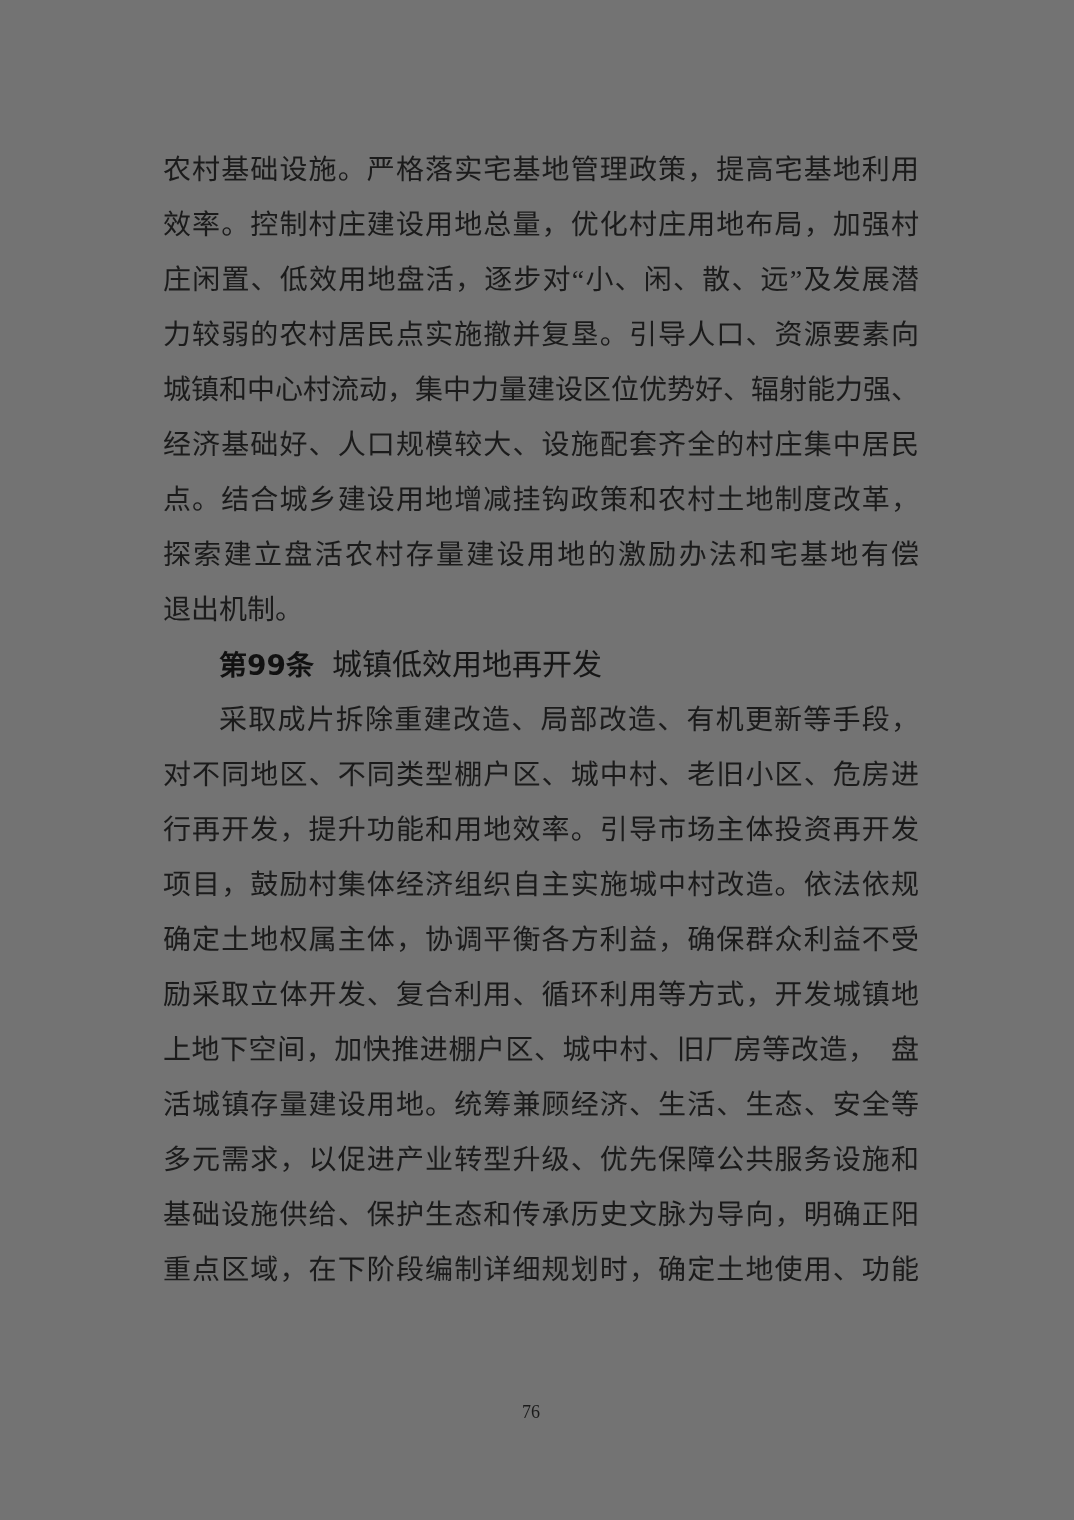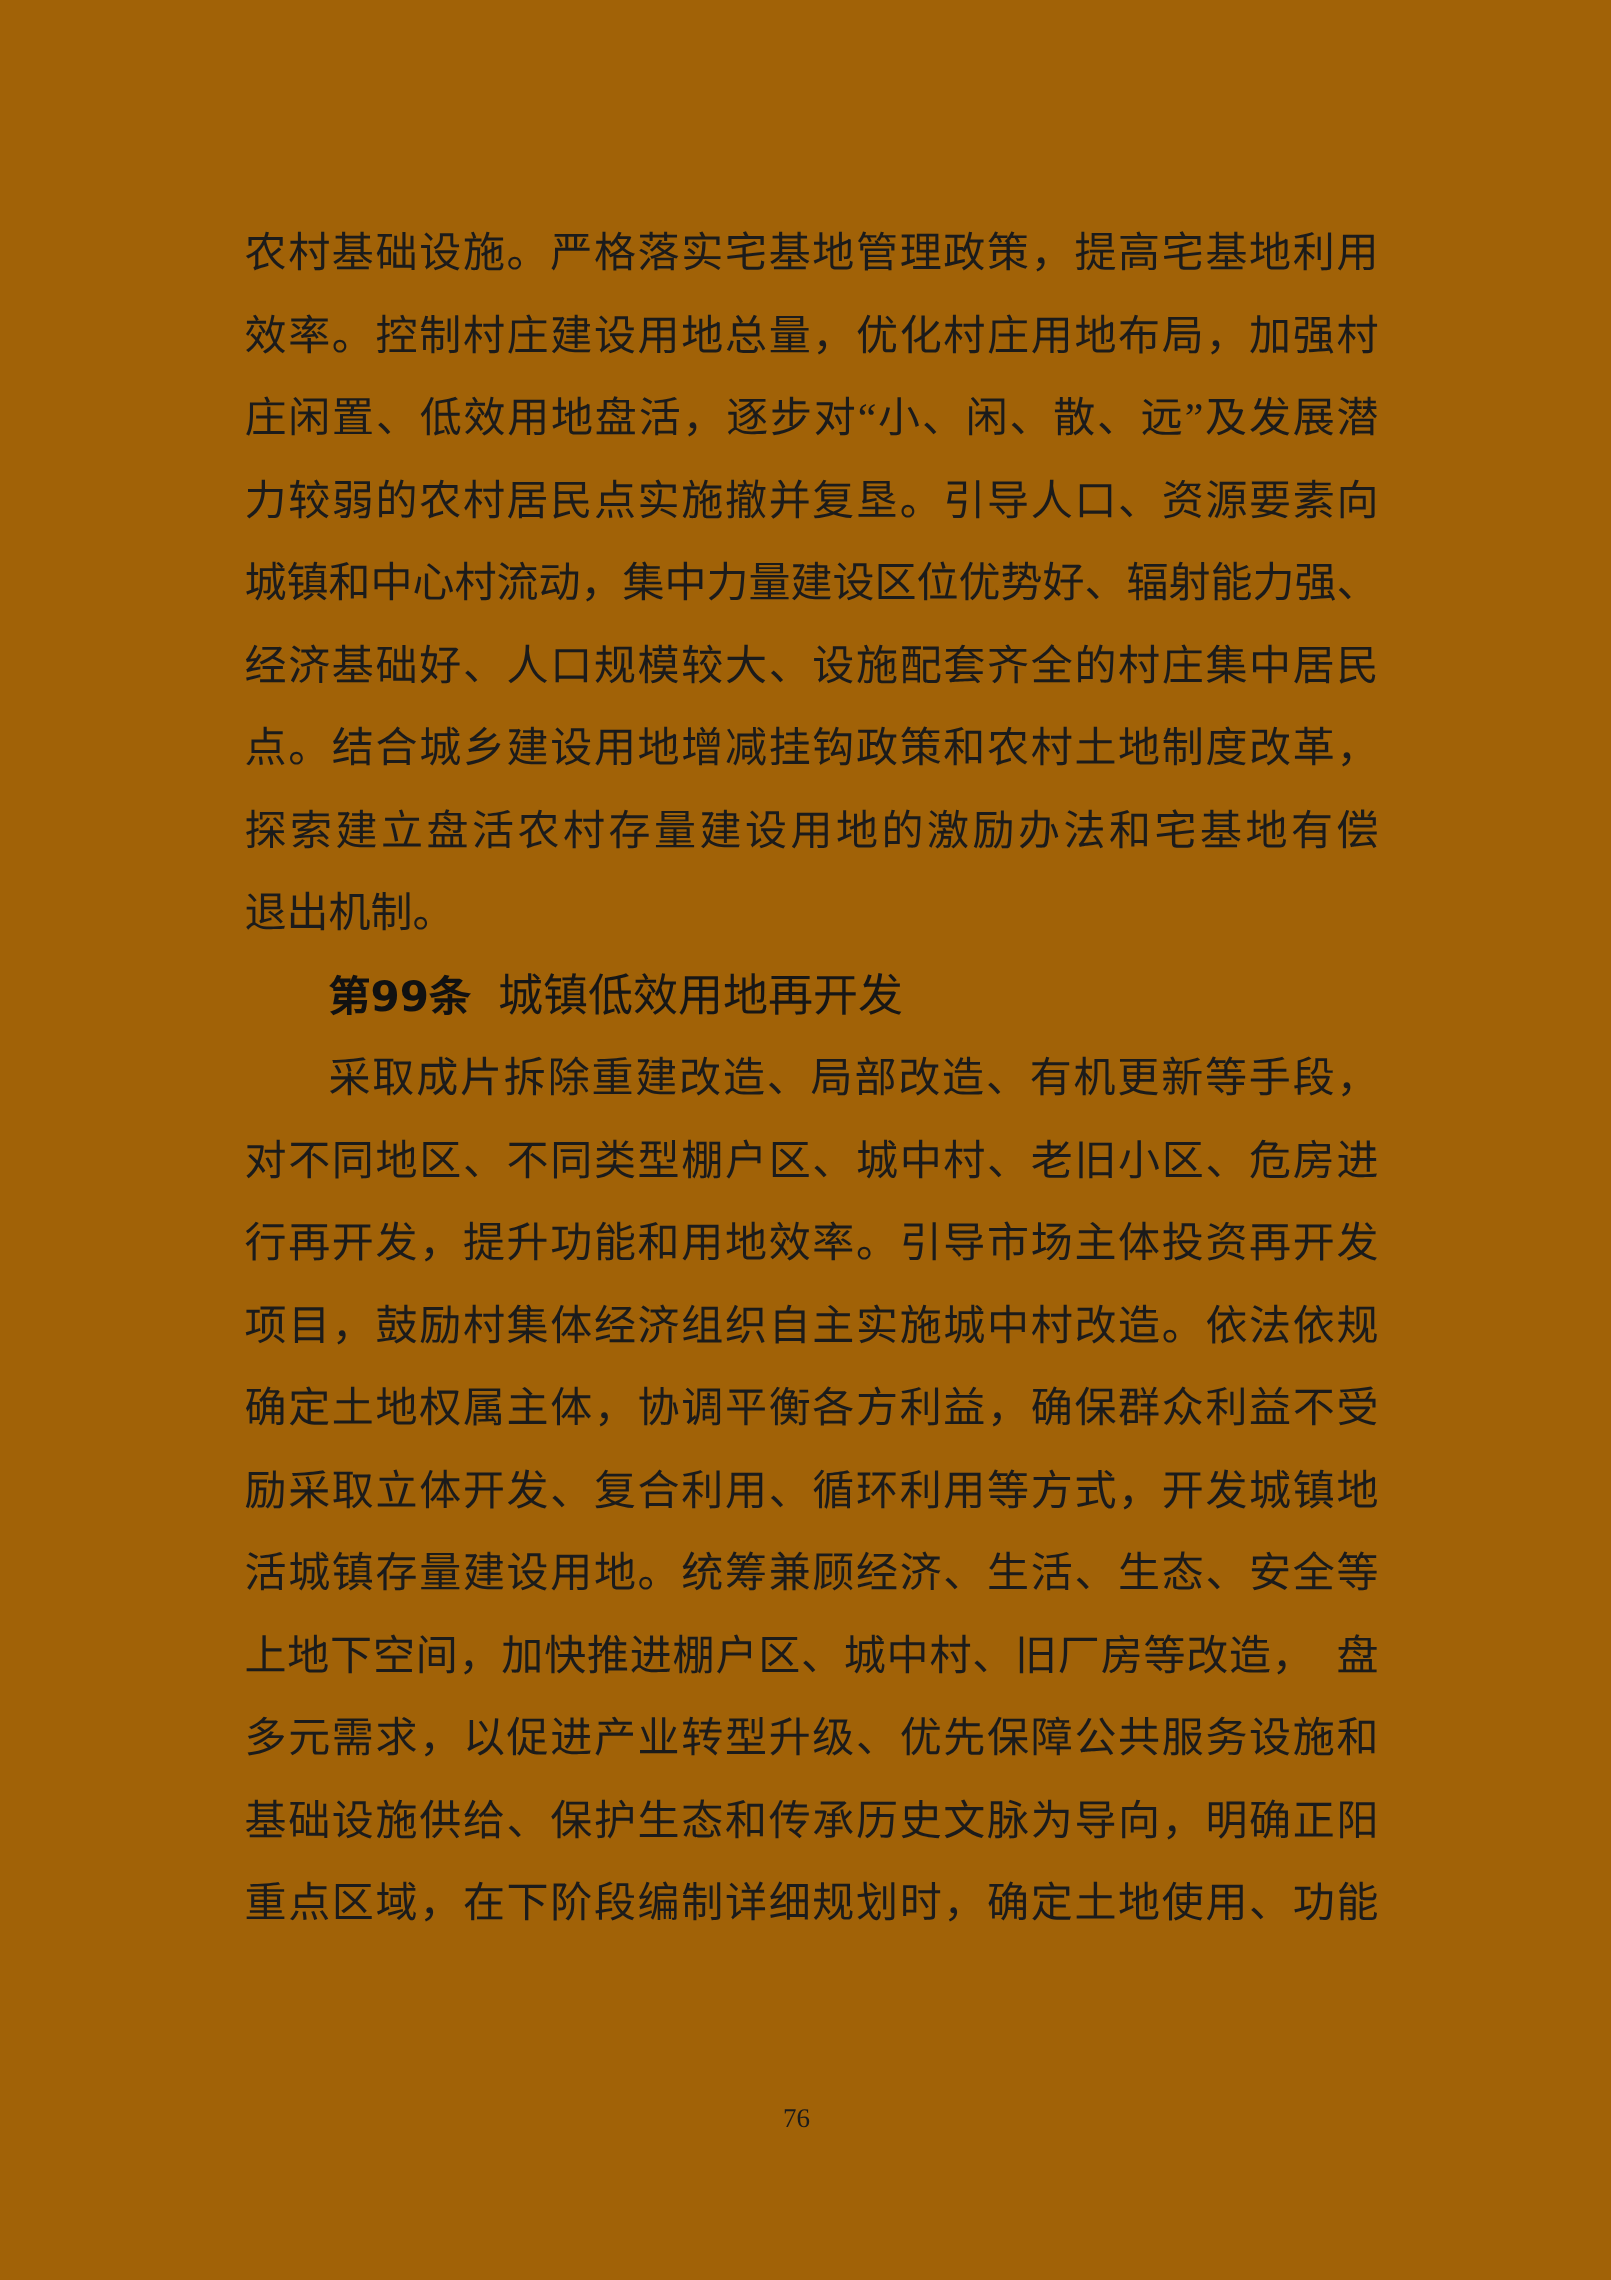--- a/index.html
+++ b/index.html
@@ -4,21 +4,21 @@
 <style>
   html, body {
     margin: 0;
     padding: 0;
     background: #ffffff;
   }
   .page {
     position: relative;
     width: 1074px;
     height: 1520px;
-    background: #a16207;
+    background: #737373;
     overflow: hidden;
     font-family: "Liberation Serif", "DejaVu Serif", serif;
     color: #1b1b1b;
   }
   .content {
     position: absolute;
     left: 163px;
     top: 142px;
     width: 756px;
   }
@@ -91,22 +91,22 @@
     <div class="heading-line">
       <span class="heading-num">第99条</span><span class="heading-title">城镇低效用地再开发</span>
     </div>
 
     <div class="line indent">采取成片拆除重建改造、局部改造、有机更新等手段，</div>
     <div class="line">对不同地区、不同类型棚户区、城中村、老旧小区、危房进</div>
     <div class="line">行再开发，提升功能和用地效率。引导市场主体投资再开发</div>
     <div class="line">项目，鼓励村集体经济组织自主实施城中村改造。依法依规</div>
     <div class="line">确定土地权属主体，协调平衡各方利益，确保群众利益不受</div>
     <div class="line">励采取立体开发、复合利用、循环利用等方式，开发城镇地</div>
+    <div class="line">上地下空间，加快推进棚户区、城中村、旧厂房等改造，　盘</div>
     <div class="line">活城镇存量建设用地。统筹兼顾经济、生活、生态、安全等</div>
-    <div class="line">上地下空间，加快推进棚户区、城中村、旧厂房等改造，　盘</div>
     <div class="line">多元需求，以促进产业转型升级、优先保障公共服务设施和</div>
     <div class="line">基础设施供给、保护生态和传承历史文脉为导向，明确正阳</div>
     <div class="line">重点区域，在下阶段编制详细规划时，确定土地使用、功能</div>
   </div>
 
   <div class="page-footer">
     <span class="page-number">76</span>
   </div>
 </div>
 

